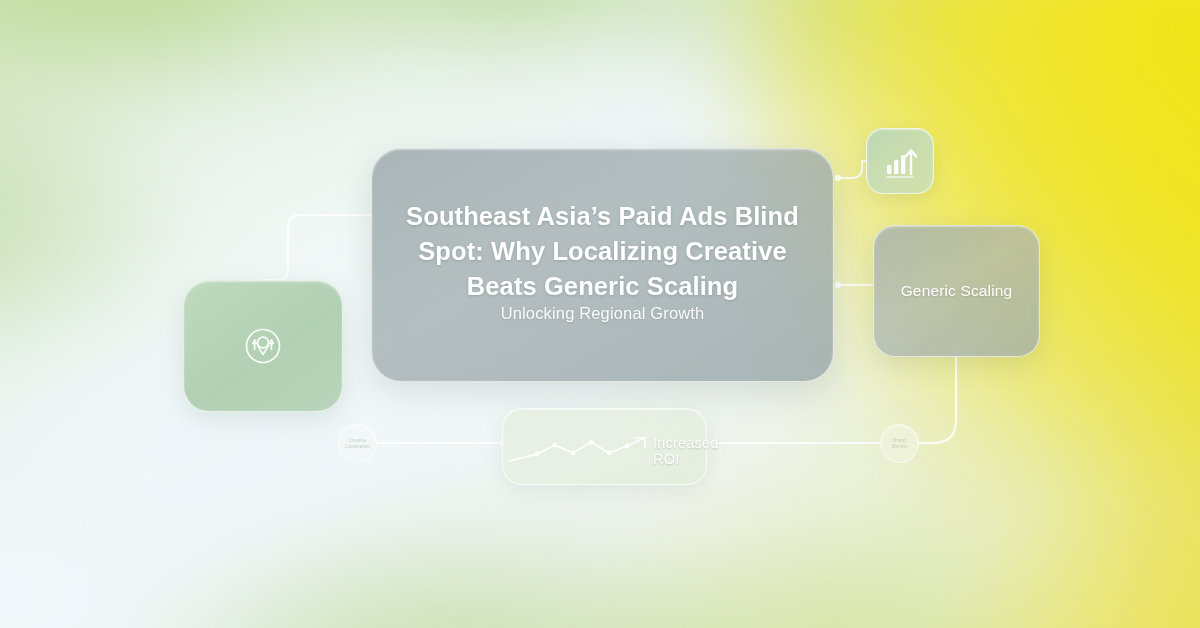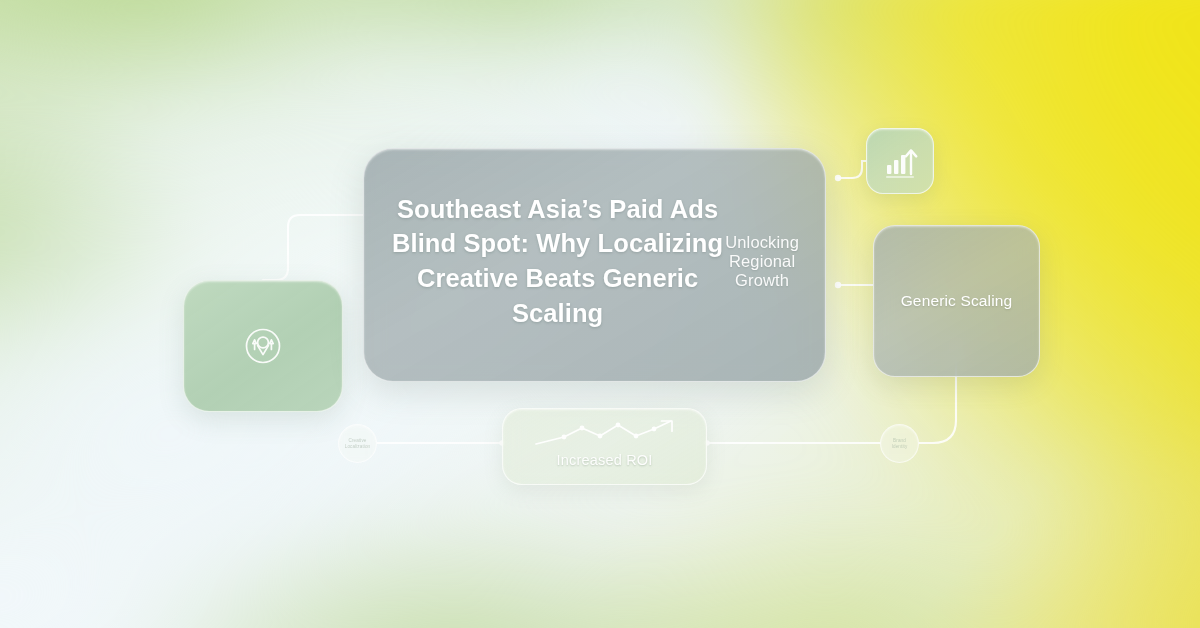--- a/index.html
+++ b/index.html
@@ -77,35 +77,35 @@
     width:1200px; height:628px;
     pointer-events:none;
   }
 
   .node {
     position:absolute;
   }
 
   
   #hero-card {
-    left:363px; top:148px;
+    left:371px; top:148px;
     width:463px; height:234px;
     border-radius:30px;
     background:
       linear-gradient(150deg,
         rgba(152,165,168,0.80) 0%,
         rgba(158,170,172,0.74) 40%,
         rgba(150,163,166,0.78) 100%);
     border:1.5px solid rgba(255,255,255,0.62);
     box-shadow:
       0 10px 34px rgba(90,110,100,0.18),
       inset 0 1px 2px rgba(255,255,255,0.45);
     backdrop-filter:blur(10px);
     display:flex;
-    flex-direction:row;
+    flex-direction:column;
     align-items:center;
     justify-content:center;
     text-align:center;
     padding:18px 26px 26px;
   }
 
   #hero-title {
     font-size:25.5px;
     font-weight:bold;
     line-height:1.36;
@@ -159,21 +159,21 @@
       inset 0 1px 2px rgba(255,255,255,0.5);
     backdrop-filter:blur(7px);
     display:flex;
     align-items:center;
     justify-content:center;
   }
 
   
   #scaling-card {
     left:873px; top:225px;
-    width:167px; height:152px;
+    width:167px; height:132px;
     border-radius:22px;
     background:
       linear-gradient(150deg,
         rgba(163,174,175,0.78) 0%,
         rgba(170,180,179,0.72) 45%,
         rgba(160,172,172,0.76) 100%);
     border:1.5px solid rgba(255,255,255,0.62);
     box-shadow:
       0 8px 26px rgba(95,115,105,0.16),
       inset 0 1px 2px rgba(255,255,255,0.42);
@@ -201,21 +201,20 @@
       linear-gradient(150deg,
         rgba(226,236,216,0.62) 0%,
         rgba(224,235,214,0.50) 50%,
         rgba(222,234,210,0.58) 100%);
     border:1.5px solid rgba(255,255,255,0.70);
     box-shadow:
       0 6px 20px rgba(120,140,110,0.12),
       inset 0 1px 2px rgba(255,255,255,0.55);
     backdrop-filter:blur(8px);
     display:flex;
-    flex-direction:column;
     align-items:center;
     justify-content:flex-start;
     padding-top:8px;
   }
 
   #roi-chart-icon { height:34px; }
 
   #roi-label {
     margin-top:1px;
     font-size:14.5px;

